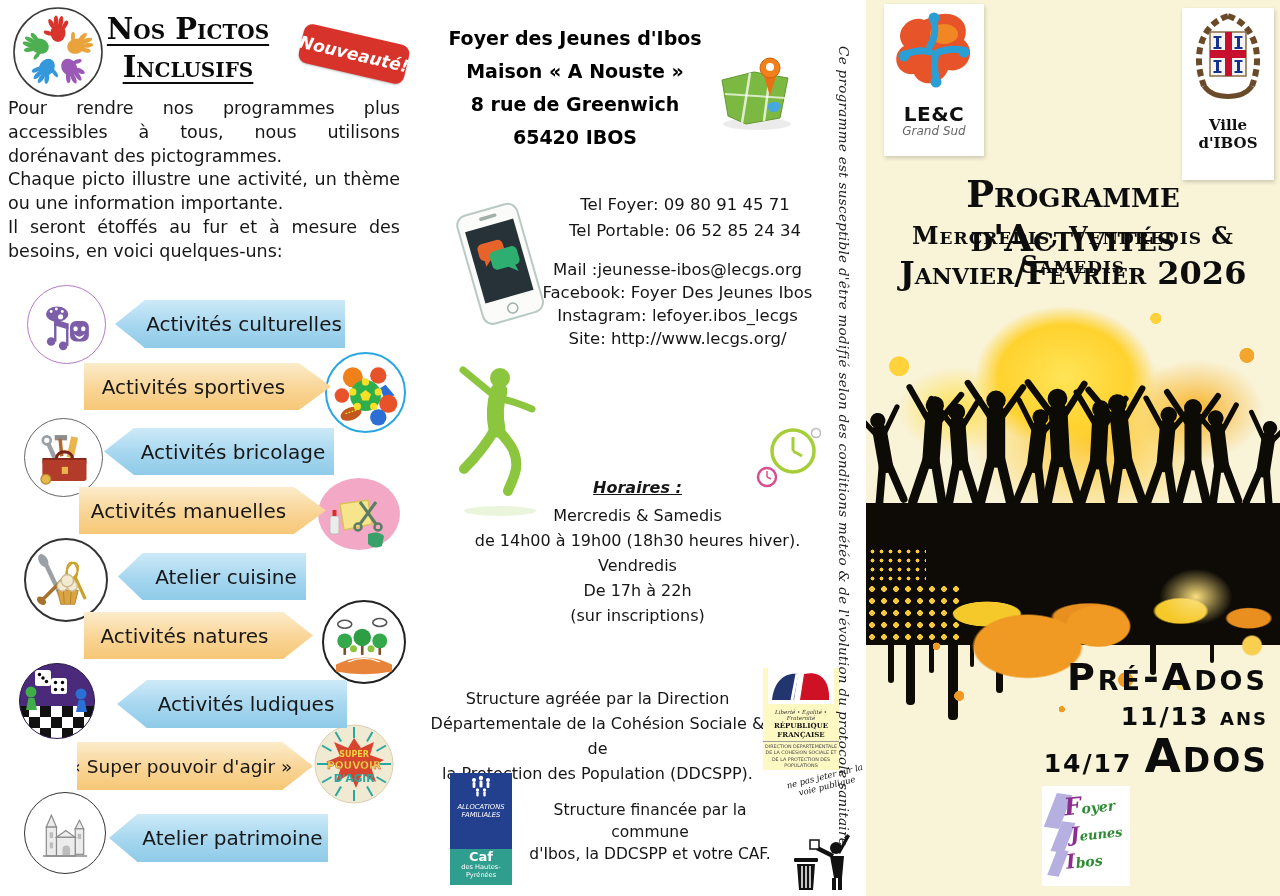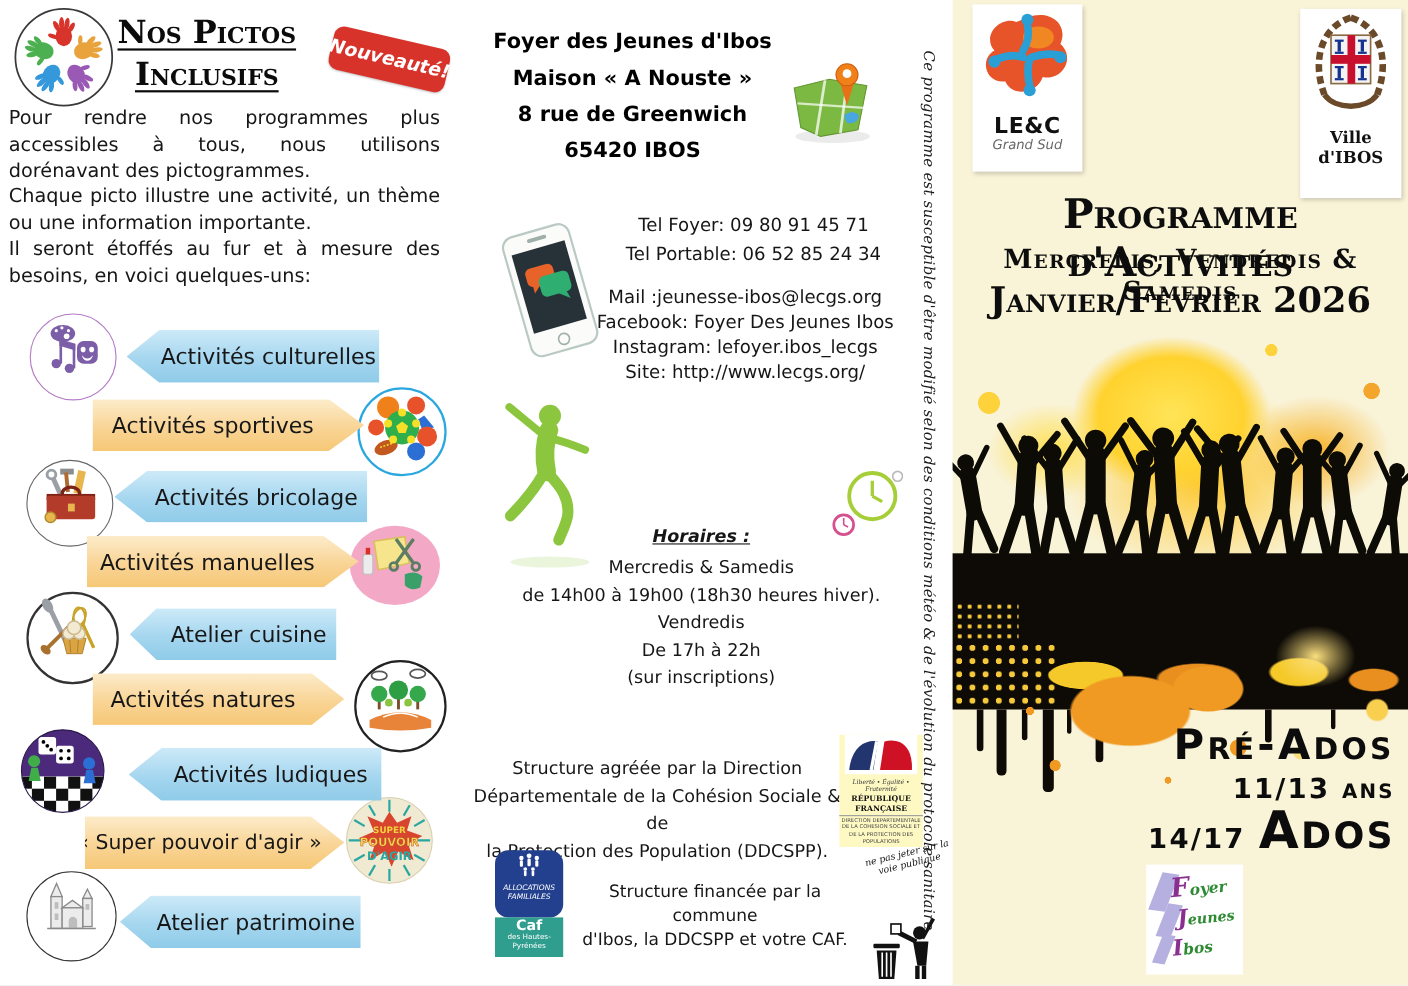--- a/index.html
+++ b/index.html
@@ -19,21 +19,21 @@
   .intro{left:8px;top:97px;width:392px;font-size:17.5px;line-height:1.36;text-align:justify;}
   .intro p{margin:0;}
   .arr{box-sizing:border-box;display:flex;align-items:center;justify-content:center;
     font-size:20px;color:#171717;white-space:nowrap;}
   .arr.blue{padding-left:28px;background:linear-gradient(180deg,#cdeaf8 0%,#a5d6ef 55%,#8fcbe8 100%);
     clip-path:polygon(0 50%,13% 0,100% 0,100% 100%,13% 100%);}
   .arr.orange{padding-right:28px;background:linear-gradient(180deg,#fceccb 0%,#f9d495 55%,#f6c877 100%);
     clip-path:polygon(0 0,87% 0,100% 50%,87% 100%,0 100%);}
   .arr.sm{font-size:18.5px;}
   .picto{position:absolute;border-radius:50%;background:#fff;display:flex;
-    align-items:flex-start;justify-content:center;}
+    align-items:flex-end;justify-content:center;}
 
   
   .addr{left:425px;top:22px;width:300px;text-align:center;font-weight:bold;font-size:19px;line-height:33px;color:#000;}
   .phones{left:535px;top:192px;width:300px;text-align:center;font-size:16.5px;line-height:26px;}
   .contacts{left:525px;top:258px;width:305px;text-align:center;font-size:16.5px;line-height:23px;}
   .hor-title{left:490px;top:478px;width:295px;text-align:center;font-size:16px;font-weight:bold;
     font-style:italic;}
   .hor-title span{text-decoration:underline;}
   .hor-list{left:470px;top:503px;width:335px;text-align:center;font-size:16px;line-height:25px;}
   .agrement{left:430px;top:686px;width:335px;text-align:center;font-size:16px;line-height:25px;}
@@ -41,21 +41,21 @@
   .fold-note{left:832px;top:0;width:24px;height:896px;display:flex;align-items:center;justify-content:center;
     writing-mode:vertical-rl;font-family:"DejaVu Serif", serif;font-style:italic;font-size:13.5px;
     color:#1a1a1a;letter-spacing:.3px;white-space:nowrap;}
 
   .rf-logo{left:763px;top:668px;width:76px;background:#fef9c3;text-align:center;}
   .rf-motto{font-family:"DejaVu Serif", serif;font-style:italic;font-size:5.5px;color:#333;margin-top:1px;}
   .rf-name{font-family:"DejaVu Serif", serif;font-weight:bold;font-size:7px;color:#111;
     border-bottom:1px solid #999;padding-bottom:2px;margin-bottom:2px;}
   .rf-caption{font-size:4.8px;color:#444;line-height:1.35;text-transform:uppercase;}
   .caf{left:450px;top:773px;width:62px;font-family:"DejaVu Sans", sans-serif;}
-  .caf-top{background:#23408f;color:#fff;height:61px;text-align:center;padding-top:2px;box-sizing:border-box;border-radius:12px;}
+  .caf-top{background:#23408f;color:#fff;height:76px;text-align:center;padding-top:2px;box-sizing:border-box;}
   .caf-top .t{font-style:italic;font-size:6.8px;line-height:1.25;}
   .caf-bot{background:#2f9e8e;color:#fff;height:36px;text-align:center;padding-top:1px;box-sizing:border-box;}
   .caf-name{font-weight:bold;font-size:13px;line-height:14px;}
   .caf-sub{font-size:6.6px;line-height:1.2;padding:0 3px;}
   .litter-note{left:786px;top:772px;width:80px;transform:rotate(-14deg);
     font-family:"DejaVu Serif", serif;font-style:italic;font-size:8.5px;line-height:1.15;
     text-align:center;color:#111;}
 
   
   .cover-bg{left:866px;top:0;width:414px;height:896px;background:#f9f3d8;}

